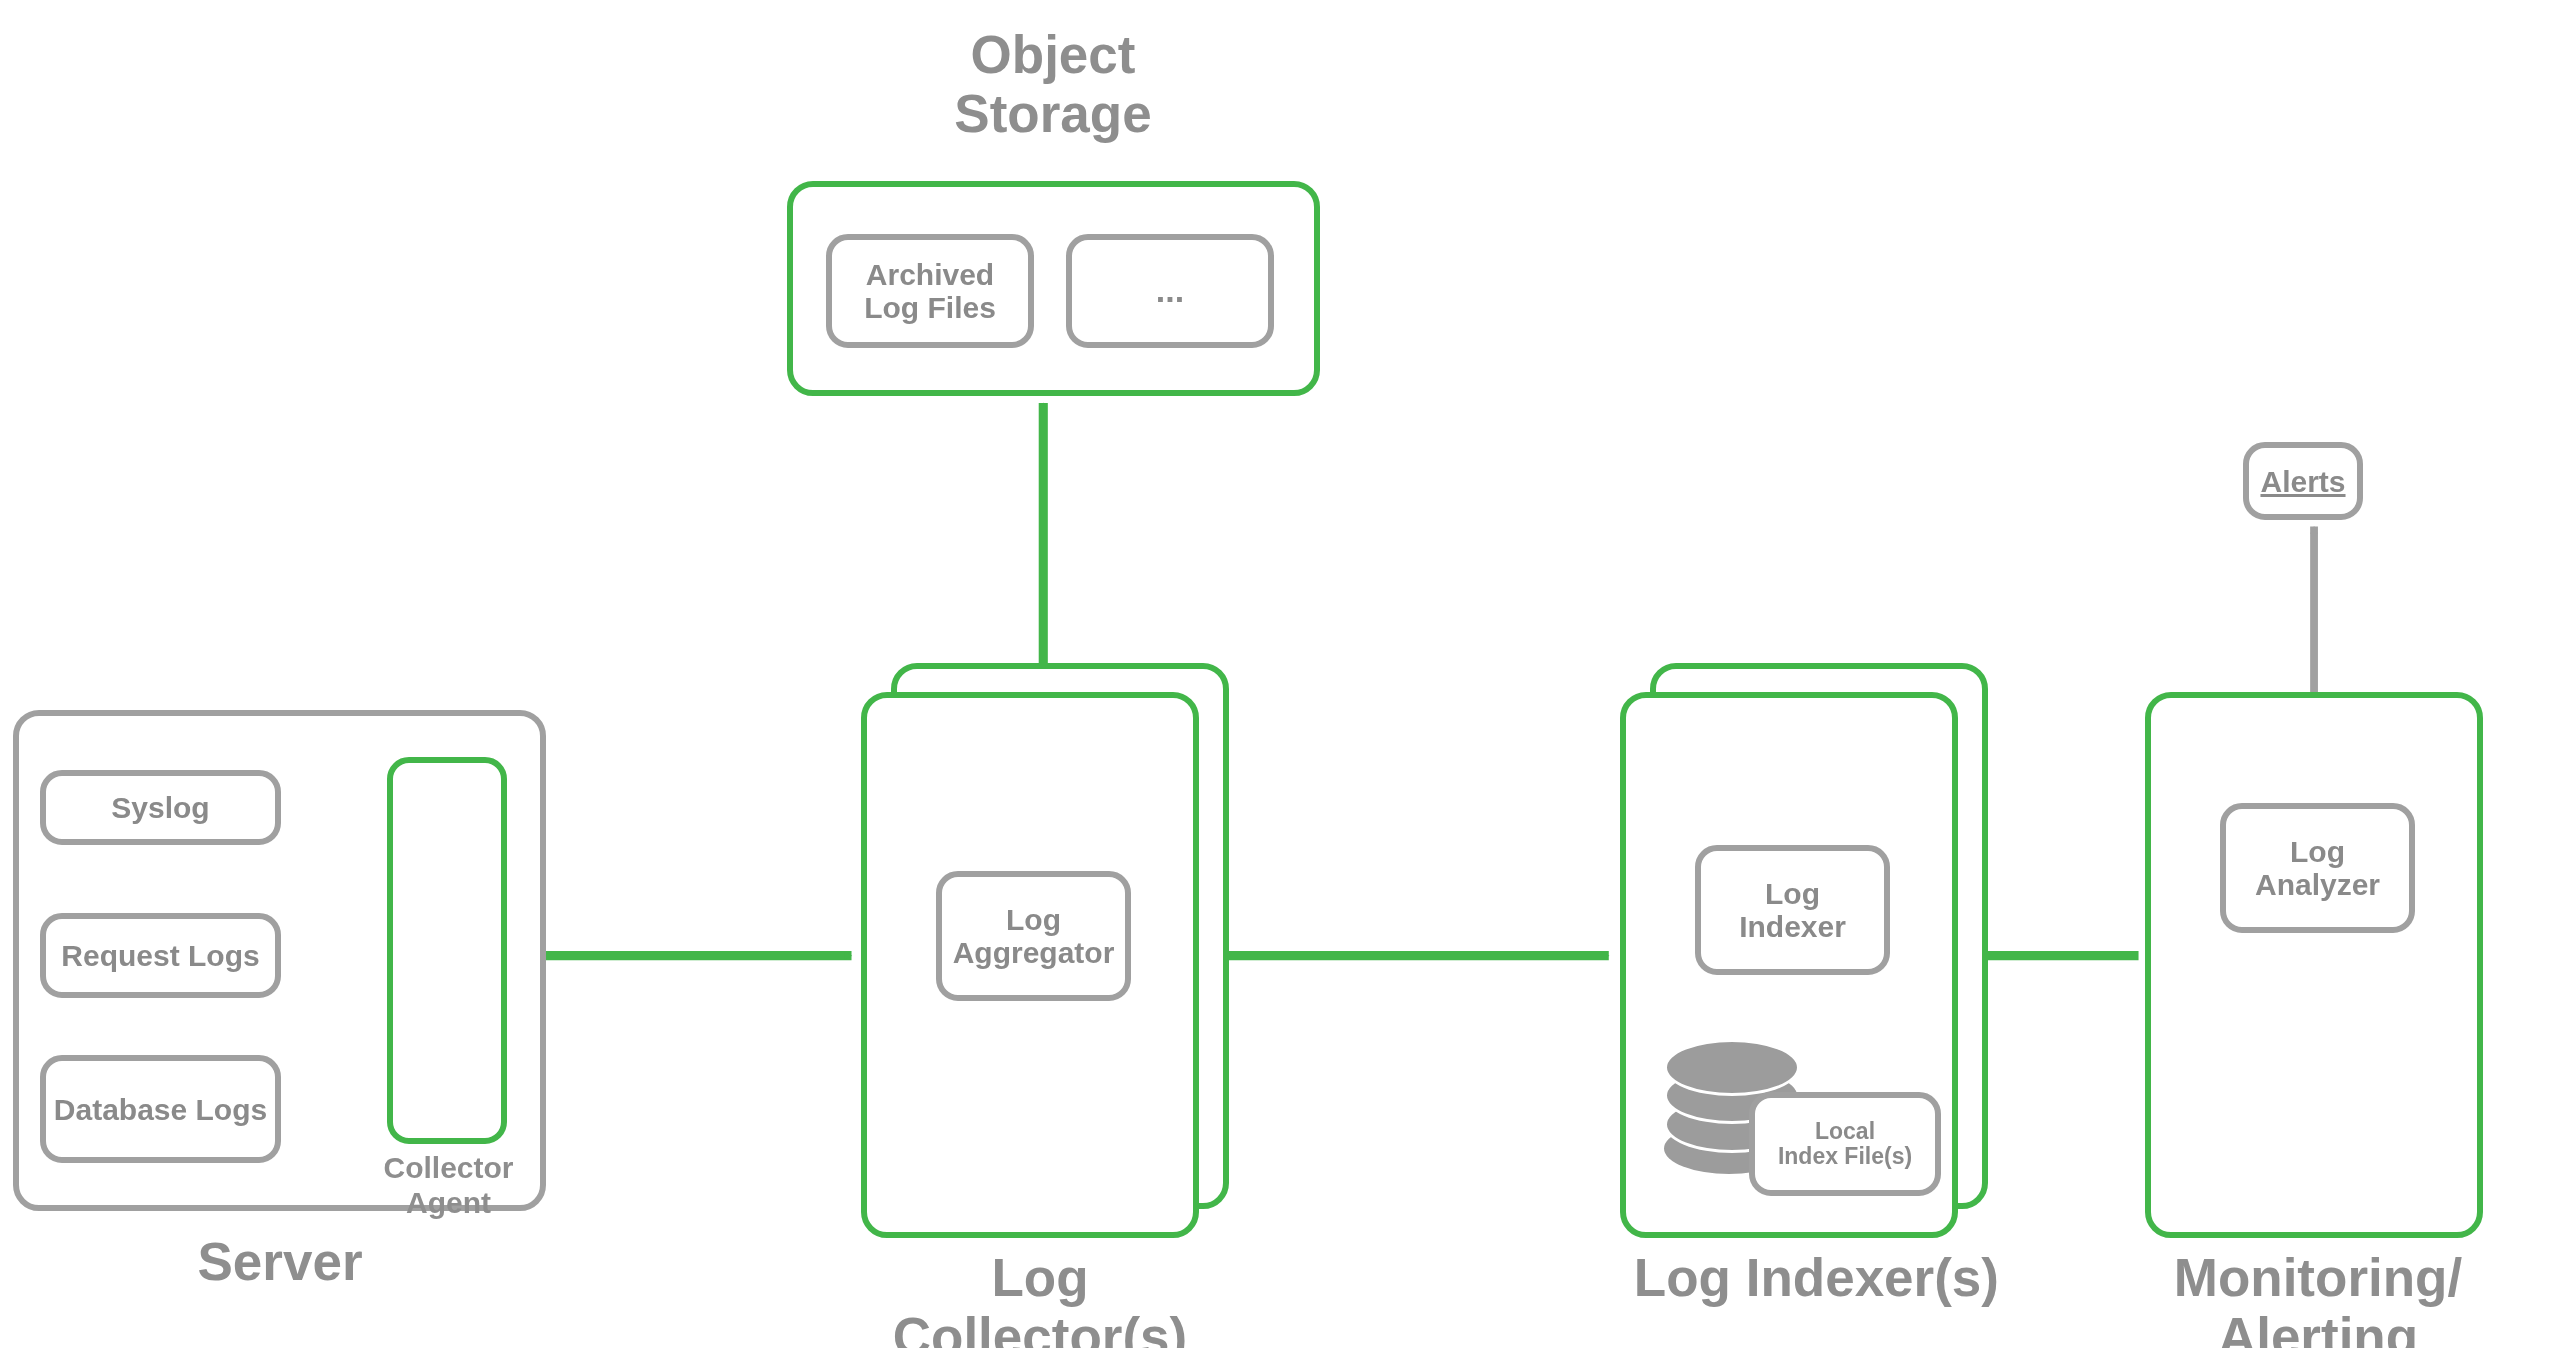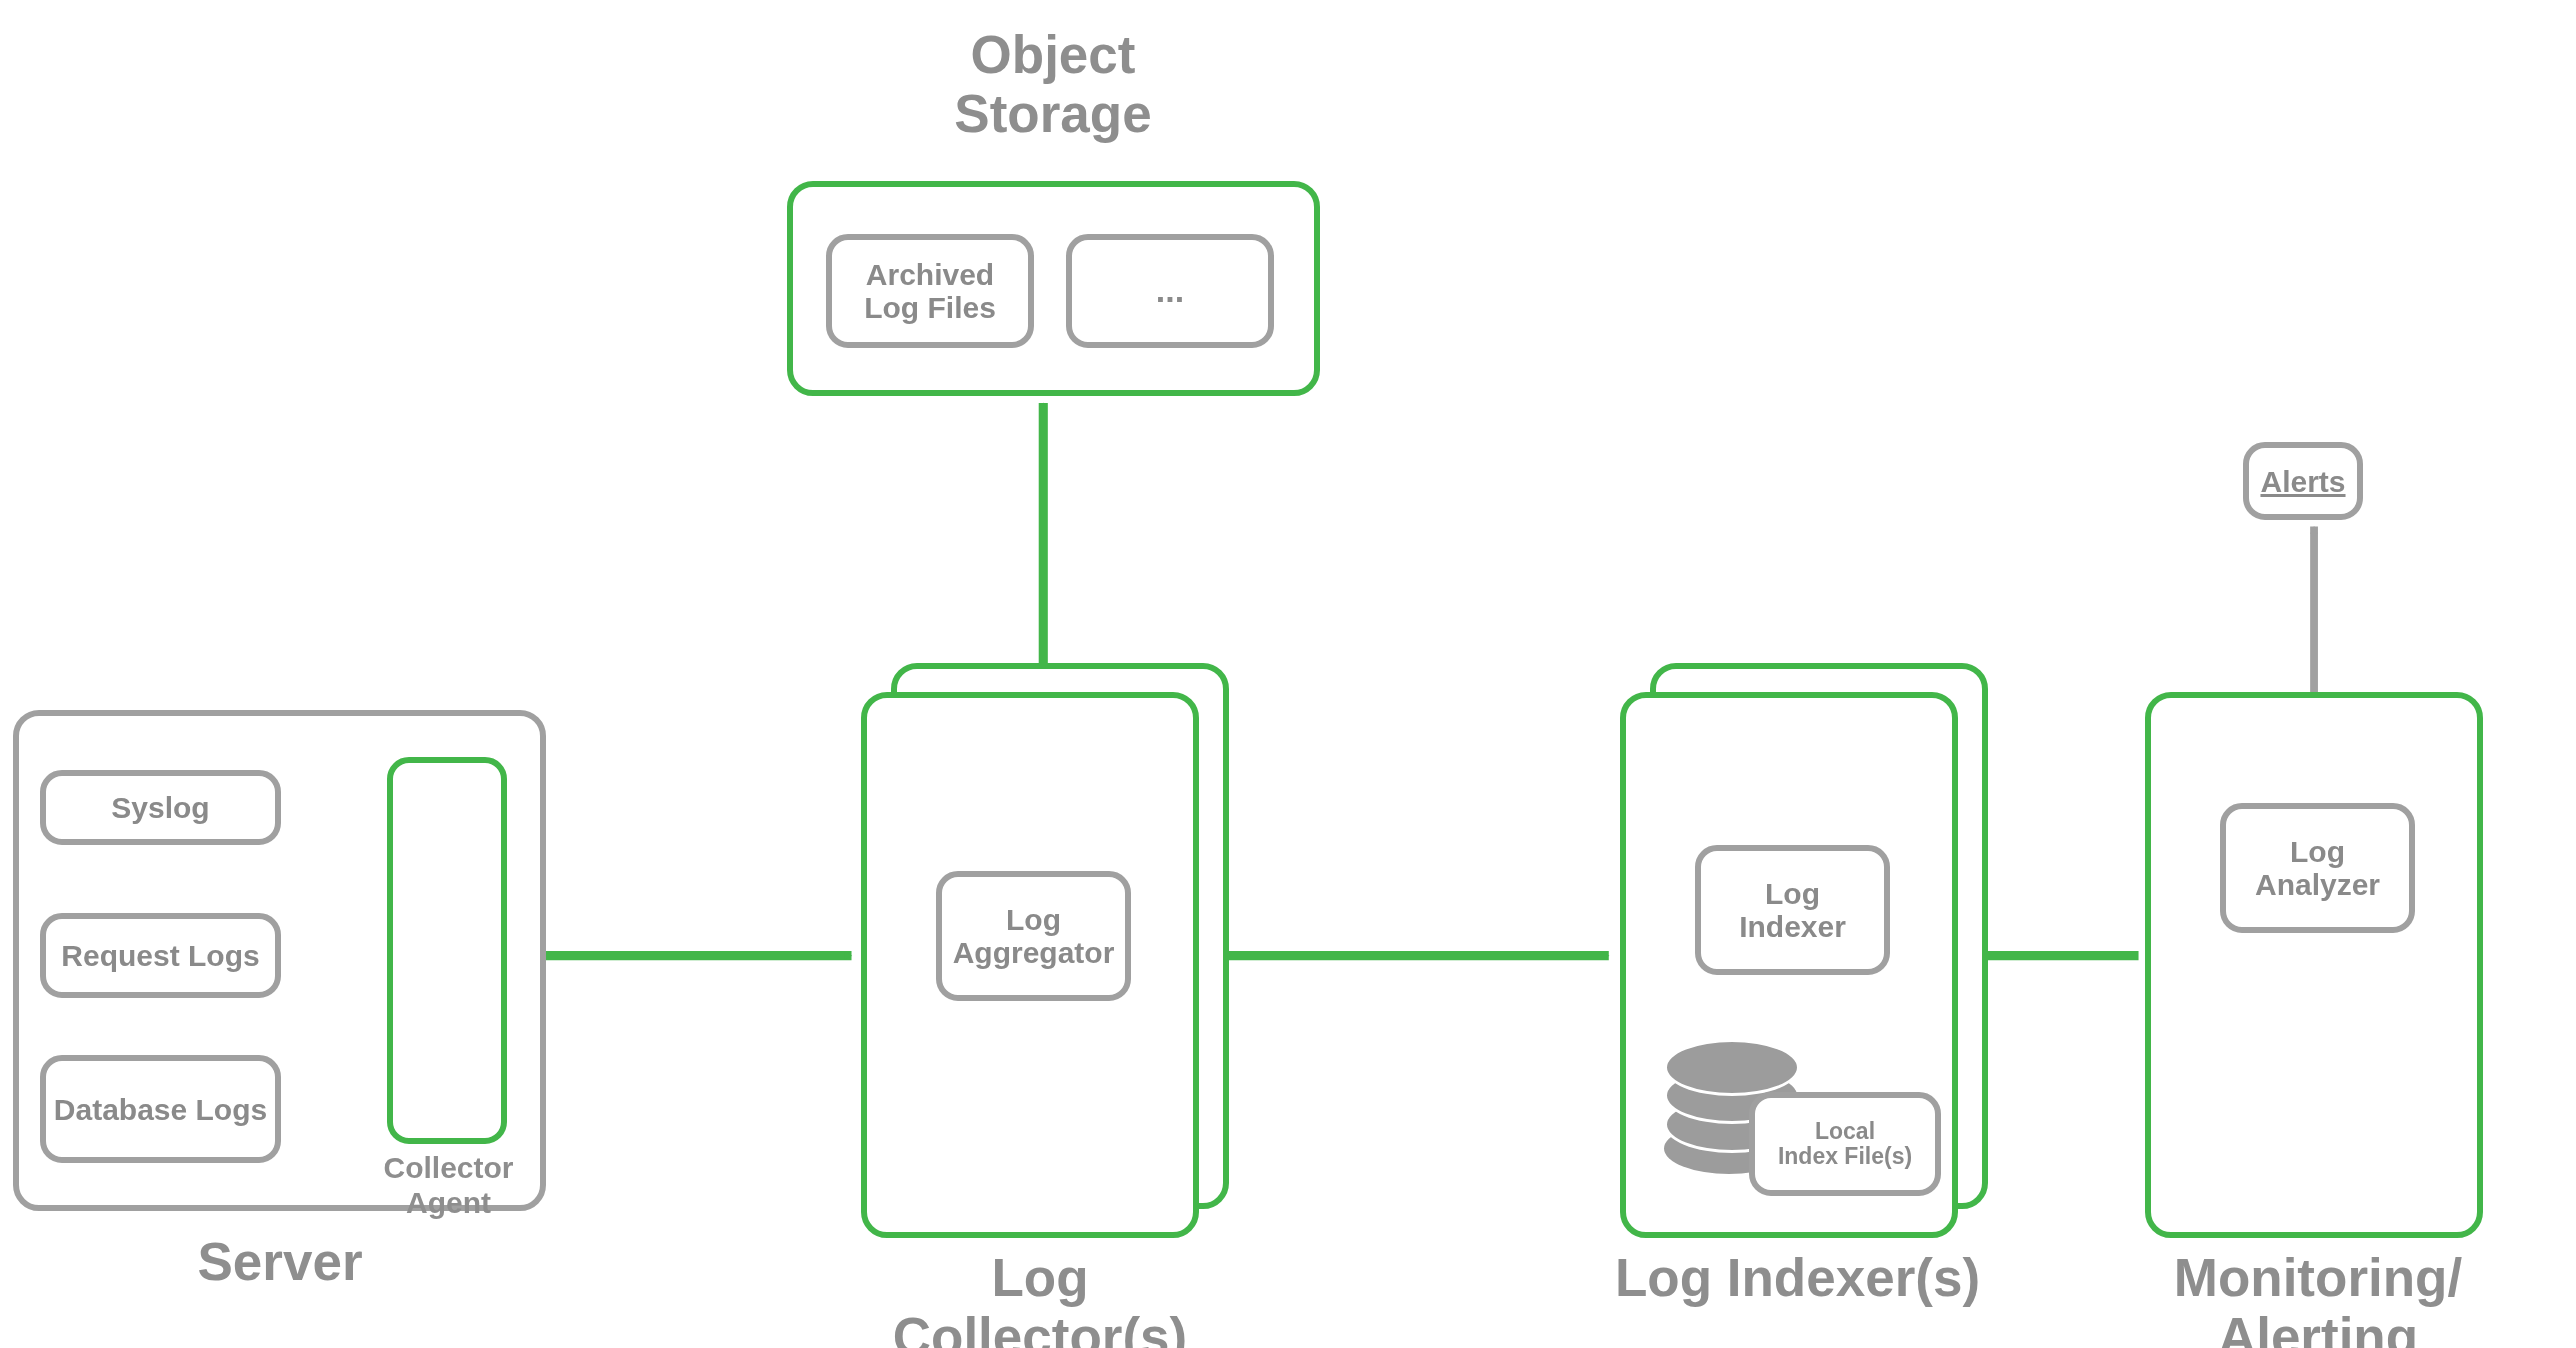--- a/index.html
+++ b/index.html
@@ -136,21 +136,21 @@
   <div class="gbox stack" style="left:1650px; top:663px; width:338px; height:546px;"></div>
   <div class="gbox" style="left:1620px; top:692px; width:338px; height:546px; z-index:2;"></div>
   <div class="pill" style="left:1695px; top:845px; width:195px; height:130px; z-index:3;">Log<br>Indexer</div>
 
   <div class="ell" style="left:1664px; top:1123px; width:130px; height:51px; background:#9c9c9c; z-index:3;"></div>
   <div class="ell" style="left:1664px; top:1096px; width:130px; height:51px; background:#9c9c9c; border:3.9px solid #ffffff; z-index:4;"></div>
   <div class="ell" style="left:1664px; top:1067px; width:130px; height:51px; background:#9c9c9c; border:3.9px solid #ffffff; z-index:5;"></div>
   <div class="ell" style="left:1664px; top:1039px; width:130px; height:51px; background:#9c9c9c; border:3.9px solid #ffffff; z-index:6;"></div>
 
   <div class="pill" style="left:1749px; top:1092px; width:192px; height:104px; z-index:7; font-size:23px;">Local<br>Index File(s)</div>
-  <div class="title" style="left:1534px; top:1248px; width:527px;">Log Indexer(s)</div>
+  <div class="title" style="left:1472px; top:1248px; width:527px;text-align:right;">Log Indexer(s)</div>
 
   <div class="gbox" style="left:2145px; top:692px; width:338px; height:546px; z-index:2;"></div>
   <div class="pill" style="left:2220px; top:803px; width:195px; height:130px; z-index:3;">Log<br>Analyzer</div>
   <div class="pill" style="left:2243px; top:442px; width:120px; height:78px; z-index:3;text-decoration:underline;">Alerts</div>
   <div class="title" style="left:2087px; top:1248px; width:462px;">Monitoring/<br>Alerting</div>
 
 
 </div>
 
 

